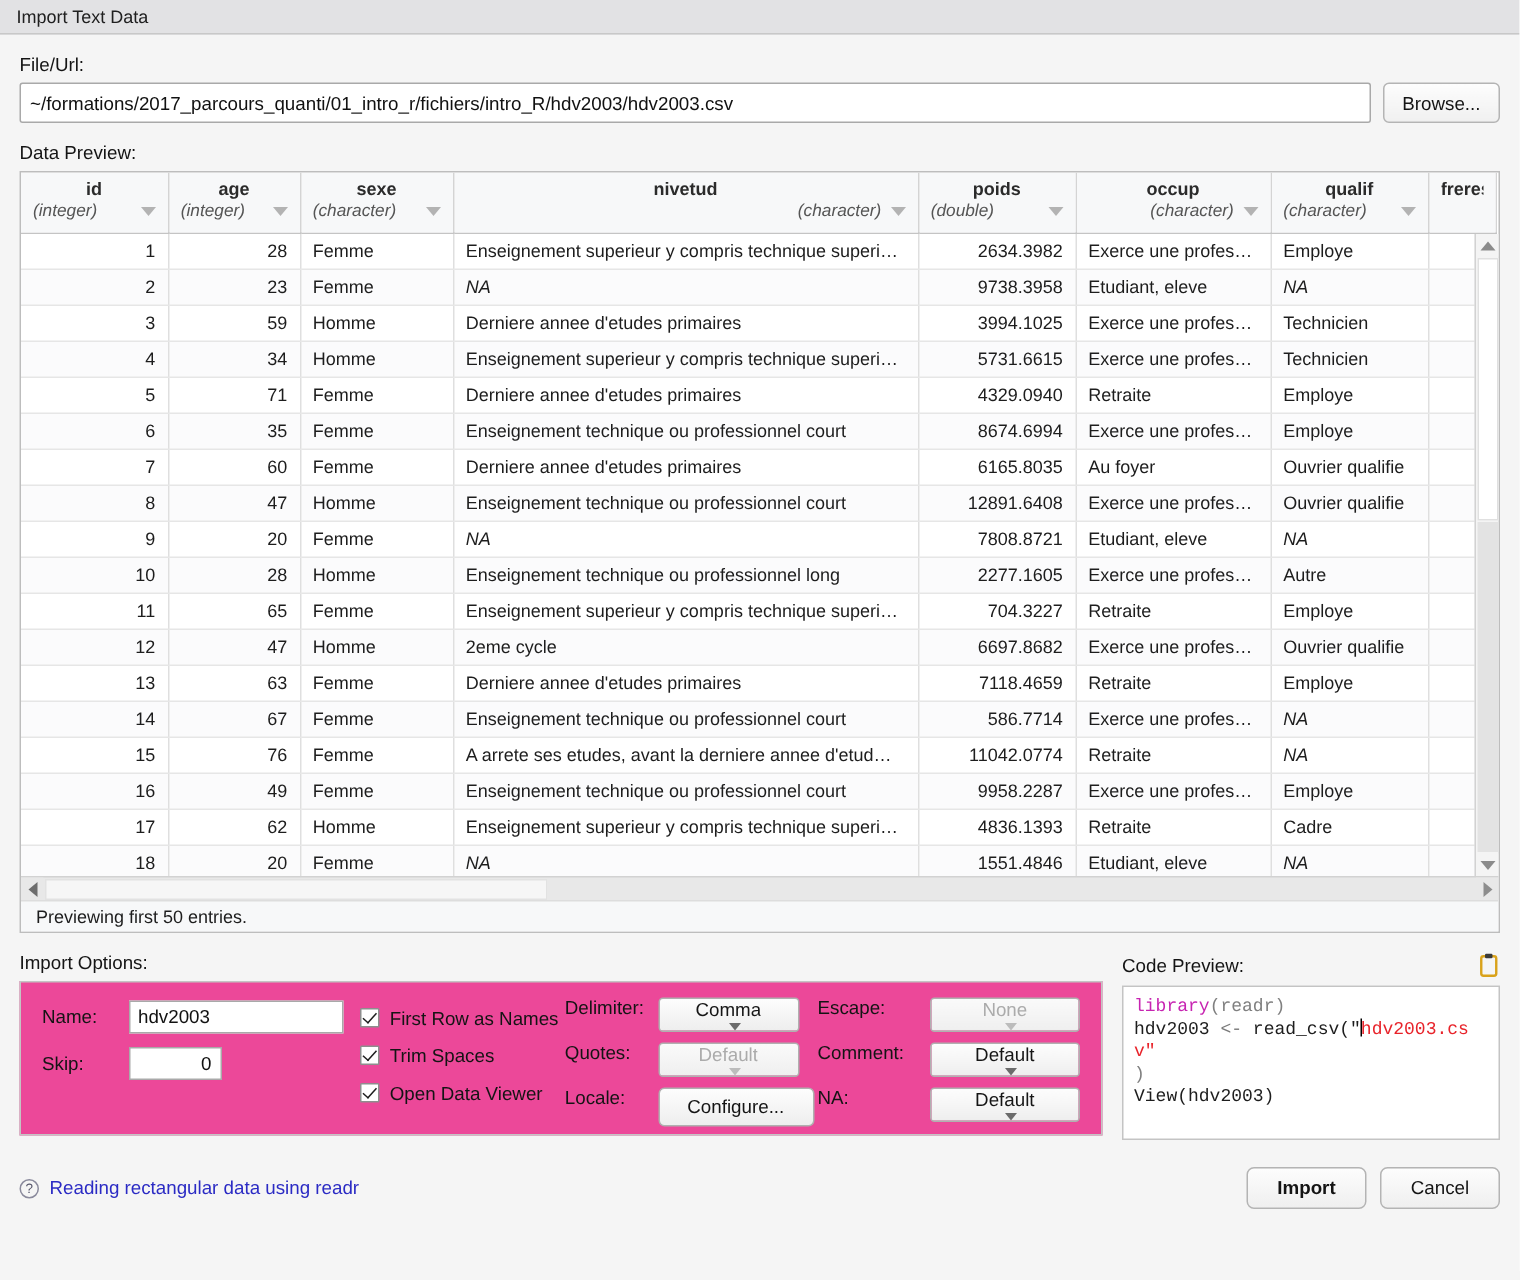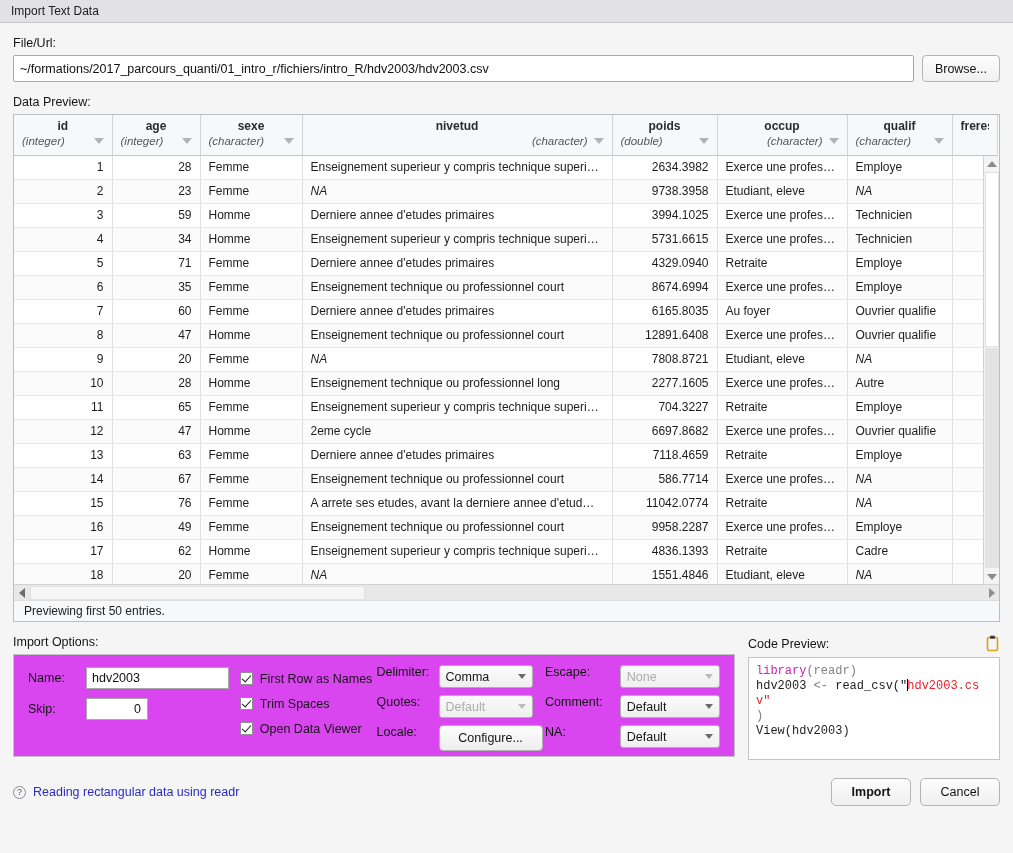--- a/index.html
+++ b/index.html
@@ -243,21 +243,21 @@
 
   .pane-label {
     font-size: 12.5px;
     color: #141414;
     margin: 13px 0 5px 0;
     display: flex; align-items: center; justify-content: space-between;
   }
 
   #opts-box {
     border: 1px solid #c4c4c4;
-    background: #d946ef;
+    background: #ec4899;
     height: 103px;
     padding: 10px 14px;
     display: flex;
     gap: 0;
   }
   .opt-group-1 { width: 220px; }
   .opt-row { display: flex; align-items: center; height: 25px; margin-bottom: 6px; }
   .opt-lab { font-size: 12.5px; color: #141414; }
   #name-lab { width: 58px; }
   #skip-lab { width: 58px; }
@@ -303,20 +303,21 @@
     height: 23px;
     border: 1px solid #b0b0b0;
     border-radius: 3px;
     background: linear-gradient(#fdfdfd, #eeeeee);
     display: flex; align-items: center;
     padding: 0 6px;
     font-size: 12.5px;
     color: #161616;
     position: relative;
     cursor: pointer;
+    flex-direction: column;
   }
   .select .sel-txt { flex: 1; white-space: nowrap; overflow: hidden; }
   .select .sel-caret {
     width: 0; height: 0;
     border-left: 4px solid transparent;
     border-right: 4px solid transparent;
     border-top: 5px solid #6b6b6b;
     margin-left: 8px;
   }
   .select.disabled { color: #ababab; background: linear-gradient(#fafafa, #efefef); }

